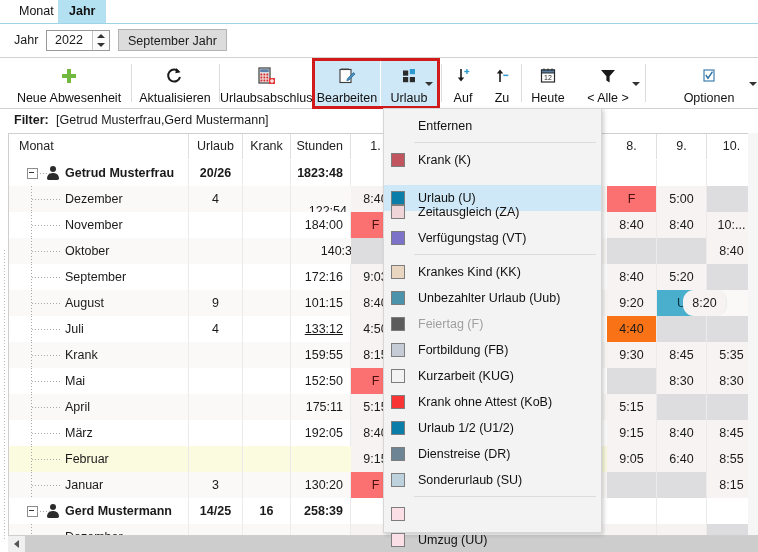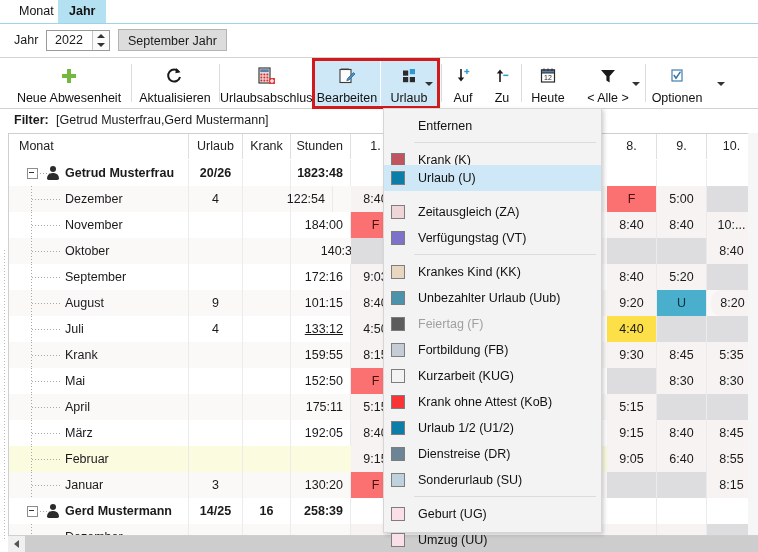--- a/index.html
+++ b/index.html
@@ -243,21 +243,21 @@
       <div class="ico">
         <svg width="20" height="20" viewBox="0 0 20 20" style="margin-top:2px;">
           <path d="M3 4 H17 L11.6 10.2 V16.5 L8.4 14.4 V10.2 Z" fill="#1a1a1a"></path>
         </svg>
       </div>
       <div class="cap">&lt; Alle &gt;</div>
       <div class="caret" style="right:1px;top:24px;"></div>
     </div>
     <div class="tbsep" style="left:645px;"></div>
 
-    <div class="tbitem" style="left:639px;width:76px;">
+    <div class="tbitem" style="left:671px;width:76px;">
       <div class="ico">
         <svg width="20" height="20" viewBox="0 0 20 20" style="margin-top:2px;">
           <rect x="5" y="4" width="10" height="11" fill="#fff" stroke="#3f7fae" stroke-width="1.2"></rect>
           <path d="M6.8 9 L9 12.2 L13.5 5.6" fill="none" stroke="#2f6fa0" stroke-width="1.4"></path>
         </svg>
       </div>
       <div class="cap">Optionen</div>
       <div class="caret" style="right:-10px;top:24px;"></div>
     </div>
 
@@ -297,21 +297,21 @@
           <div class="cell c-c grp" style="left: 342px; width: 50px;"></div>
           <div class="cell c-c grp" style="left: 598px; width: 50px;"></div>
           <div class="cell c-c grp" style="left: 648px; width: 50px;"></div>
           <div class="cell c-c grp" style="left: 698px; width: 50px;"></div>
           <div class="cell c-c grp" style="left: 748px; width: 50px;"></div>
         </div>
         <div class="row" style="top: 26px; background: rgb(251, 248, 248);">
           <div class="cell c-l" style="left: 0px; width: 180px; padding-left: 56px;"><div class="dots"></div><div class="dash" style="left: 23px; width: 28px;"></div><span>Dezember</span></div>
           <div class="cell c-c" style="left: 180px; width: 54px;">4</div>
           <div class="cell c-c" style="left: 234px; width: 48px;"></div>
-          <div class="cell c-r" style="left: 264px; width: 60px;">122:54</div>
+          <div class="cell c-r" style="left: 286px; width: 60px; margin-top: 12px;">122:54</div>
           <div class="cell c-c" style="left: 342px; width: 50px; background: rgb(247, 243, 243);">8:40</div>
           <div class="cell c-c" style="left: 598px; width: 50px; background: rgb(251, 112, 112); color: rgb(74, 16, 16); font-weight: 400;">F</div>
           <div class="cell c-c" style="left: 648px; width: 50px; background: rgb(247, 243, 243);">5:00</div>
           <div class="cell c-c" style="left: 698px; width: 50px; background: rgb(221, 221, 224);"></div>
           <div class="cell c-c" style="left: 748px; width: 50px; background: rgb(221, 221, 224);"></div>
         </div>
         <div class="row" style="top: 52px; background: rgb(255, 255, 255);">
           <div class="cell c-l" style="left: 0px; width: 180px; padding-left: 56px;"><div class="dots"></div><div class="dash" style="left: 23px; width: 28px;"></div><span>November</span></div>
           <div class="cell c-c" style="left: 180px; width: 54px;"></div>
           <div class="cell c-c" style="left: 234px; width: 48px;"></div>
@@ -345,30 +345,30 @@
           <div class="cell c-c" style="left: 748px; width: 50px; background: rgb(221, 221, 224);"></div>
         </div>
         <div class="row" style="top: 130px; background: rgb(251, 248, 248);">
           <div class="cell c-l" style="left: 0px; width: 180px; padding-left: 56px;"><div class="dots"></div><div class="dash" style="left: 23px; width: 28px;"></div><span>August</span></div>
           <div class="cell c-c" style="left: 180px; width: 54px;">9</div>
           <div class="cell c-c" style="left: 234px; width: 48px;"></div>
           <div class="cell c-r" style="left: 282px; width: 60px;">101:15</div>
           <div class="cell c-c" style="left: 342px; width: 50px; background: rgb(247, 243, 243);">8:40</div>
           <div class="cell c-c" style="left: 598px; width: 50px; background: rgb(247, 243, 243);">9:20</div>
           <div class="cell c-c" style="left: 648px; width: 50px; background: rgb(74, 174, 205); color: rgb(6, 50, 63); font-weight: 400;">U</div>
-          <div class="cell c-c" style="left: 702px; width: 44px; background: rgb(247, 243, 243); border-radius: 11px;">8:20</div>
+          <div class="cell c-c" style="left: 674px; width: 44px; background: rgb(247, 243, 243); border-radius: 11px;">8:20</div>
           <div class="cell c-c" style="left: 748px; width: 50px; background: rgb(74, 174, 205); color: rgb(6, 50, 63); font-weight: 400;">U</div>
         </div>
         <div class="row" style="top: 156px; background: rgb(255, 255, 255);">
           <div class="cell c-l" style="left: 0px; width: 180px; padding-left: 56px;"><div class="dots"></div><div class="dash" style="left: 23px; width: 28px;"></div><span>Juli</span></div>
           <div class="cell c-c" style="left: 180px; width: 54px;">4</div>
           <div class="cell c-c" style="left: 234px; width: 48px;"></div>
           <div class="cell c-r" style="left: 282px; width: 60px; text-decoration: underline;">133:12</div>
           <div class="cell c-c" style="left: 342px; width: 50px; background: rgb(247, 243, 243);">4:50</div>
-          <div class="cell c-c" style="left: 598px; width: 50px; background: #fde047;">4:40</div>
+          <div class="cell c-c" style="left: 598px; width: 50px; background: #f97316;">4:40</div>
           <div class="cell c-c" style="left: 648px; width: 50px; background: rgb(221, 221, 224);"></div>
           <div class="cell c-c" style="left: 698px; width: 50px; background: rgb(221, 221, 224);"></div>
           <div class="cell c-c" style="left: 748px; width: 50px; background: rgb(74, 174, 205); color: rgb(6, 50, 63); font-weight: 400;">U</div>
         </div>
         <div class="row" style="top: 182px; background: rgb(251, 248, 248);">
           <div class="cell c-l" style="left: 0px; width: 180px; padding-left: 56px;"><div class="dots"></div><div class="dash" style="left: 23px; width: 28px;"></div><span>Krank</span></div>
           <div class="cell c-c" style="left: 180px; width: 54px;"></div>
           <div class="cell c-c" style="left: 234px; width: 48px;"></div>
           <div class="cell c-r" style="left: 282px; width: 60px;">159:55</div>
           <div class="cell c-c" style="left: 342px; width: 50px; background: rgb(247, 243, 243);">8:15</div>
@@ -463,21 +463,21 @@
 
   <div class="menu" id="menu">
       <div class="mi noico" style="top: 4px;">
         <span class="tx">Entfernen</span>
       </div>
       <div class="msep" style="top: 33px;"></div>
       <div class="mi" style="top: 38px;">
         <span class="sw" style="background: rgb(192, 85, 95);"></span>
         <span class="tx">Krank (K)</span>
       </div>
-      <div class="mi hl" style="top: 56px;">
+      <div class="mi hl" style="top: 76px;">
         <span class="sw" style="background: rgb(10, 126, 168);"></span>
         <span class="tx">Urlaub (U)</span>
       </div>
       <div class="mi" style="top: 90px;">
         <span class="sw" style="background: rgb(239, 212, 216);"></span>
         <span class="tx">Zeitausgleich (ZA)</span>
       </div>
       <div class="mi" style="top: 116px;">
         <span class="sw" style="background: rgb(125, 114, 201);"></span>
         <span class="tx">Verfügungstag (VT)</span>
@@ -515,21 +515,20 @@
         <span class="sw" style="background: rgb(109, 132, 148);"></span>
         <span class="tx">Dienstreise (DR)</span>
       </div>
       <div class="mi" style="top: 358px;">
         <span class="sw" style="background: rgb(189, 210, 221);"></span>
         <span class="tx">Sonderurlaub (SU)</span>
       </div>
       <div class="msep" style="top: 387px;"></div>
       <div class="mi" style="top: 392px;">
         <span class="sw" style="background: rgb(251, 223, 230);"></span>
-        <span class="tx">Geburt (UG)</span>
       </div>
       <div class="mi" style="top: 418px;">
         <span class="sw" style="background: rgb(251, 223, 230);"></span>
         <span class="tx">Umzug (UU)</span>
       </div>
     </div>
 
   <div class="hscroll">
     <div class="lbtn">
         <div class="ar"></div>

